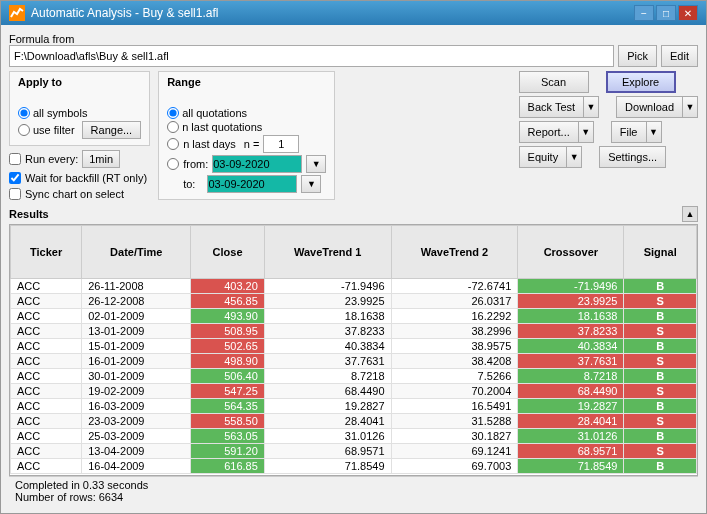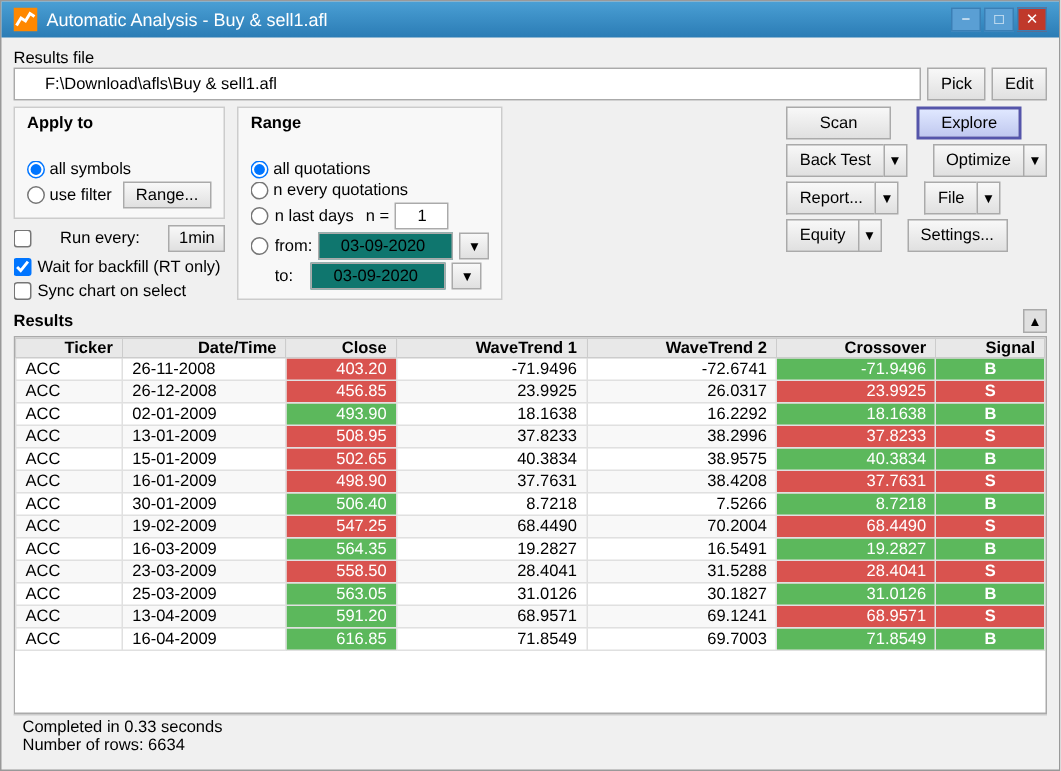--- a/index.html
+++ b/index.html
@@ -82,21 +82,21 @@
     }
     .formula-label {
       font-size: 11px;
       white-space: nowrap;
     }
     .formula-input {
       flex: 1;
       height: 22px;
       border: 1px solid #aaa;
       background: white;
-      padding: 2px 20px;
+      padding: 2px 4px;
       font-size: 11px;
     }
     .btn {
       height: 22px;
       padding: 0 8px;
       border: 1px solid #aaa;
       background: linear-gradient(to bottom, #f8f8f8, #e0e0e0);
       font-size: 11px;
       cursor: pointer;
       white-space: nowrap;
@@ -180,22 +180,22 @@
     }
     .date-row {
       display: flex;
       align-items: center;
       gap: 4px;
     }
     .date-input {
       width: 90px;
       height: 18px;
       border: 1px solid #aaa;
-      background: #0f766e;
-      padding: 0 14px;
+      background: #14b8a6;
+      padding: 0 0;
       font-size: 11px;
     }
     .date-btn {
       height: 18px;
       width: 20px;
       border: 1px solid #aaa;
       background: linear-gradient(to bottom, #f8f8f8, #e0e0e0);
       font-size: 9px;
       cursor: pointer;
     }
@@ -263,23 +263,23 @@
     }
 
     table {
       width: 100%;
       border-collapse: collapse;
       font-size: 11px;
     }
     thead th {
       background: #e8e8e8;
       border: 1px solid #ccc;
-      padding: 0 6px;
+      padding: 20px 6px;
       font-weight: bold;
-      text-align: right;
+      text-align: center;
       white-space: nowrap;
       position: sticky;
       top: 0;
     }
     tbody tr:nth-child(even) { background: #f8f8f8; }
     tbody tr:nth-child(odd) { background: white; }
     tbody td {
       border: 1px solid #e0e0e0;
       padding: 1px 6px;
       white-space: nowrap;
@@ -325,22 +325,21 @@
       background: #f0f0f0;
     }
 
     .define-btn {
       margin-left: 4px;
     }
 
     .run-every-row {
       display: flex;
       align-items: center;
-      gap: 16px;
-      justify-content: space-between;
+      gap: 4px;
     }
     .run-btn {
       height: 18px;
       padding: 0 6px;
       border: 1px solid #aaa;
       background: linear-gradient(to bottom, #f8f8f8, #e0e0e0);
       font-size: 11px;
       cursor: pointer;
     }
 
@@ -367,21 +366,21 @@
       <button class="title-btn">−</button>
       <button class="title-btn">□</button>
       <button class="title-btn close-btn">✕</button>
     </div>
   </div>
 
   <div class="content">
     <div class="top-section">
 
       <div>
-        <div class="formula-label">Results file</div>
+        <div class="formula-label">Formula from</div>
         <div class="formula-row">
           <input class="formula-input" type="text" value="F:\Download\afls\Buy &amp; sell1.afl" style="">
           <button class="btn">Pick</button>
           <button class="btn">Edit</button>
         </div>
       </div>
 
       <div class="middle-row">
 
         <div class="left-panel">
@@ -414,21 +413,21 @@
         </div>
 
         <div class="range-group">
           <div class="group-title">Range</div>
           <div class="radio-row">
             <input type="radio" name="range" checked="" style="">
             <label>all quotations</label>
           </div>
           <div class="radio-row">
             <input type="radio" name="range" style="">
-            <label>n every quotations</label>
+            <label>n last quotations</label>
           </div>
           <div class="radio-row n-row">
             <input type="radio" name="range" style="">
             <label>n last days</label>
             <span style="margin-left:4px;font-size:11px;">n =</span>
             <input class="n-input" type="text" value="1" style="">
           </div>
           <div class="radio-row date-row">
             <input type="radio" name="range" style="">
             <label>from:</label>
@@ -446,21 +445,21 @@
           <div class="btn-row">
             <button class="btn" style="width:70px;">Scan</button>
             <button class="btn btn-primary" style="width:70px;">Explore</button>
           </div>
           <div class="btn-row">
             <div class="btn-with-arrow">
               <button class="btn-main">Back Test</button>
               <button class="btn-arrow">▼</button>
             </div>
             <div class="btn-with-arrow">
-              <button class="btn-main">Optimize</button>
+              <button class="btn-main">Download</button>
               <button class="btn-arrow">▼</button>
             </div>
           </div>
           <div class="btn-row">
             <div class="btn-with-arrow">
               <button class="btn-main">Report...</button>
               <button class="btn-arrow">▼</button>
             </div>
             <div class="btn-with-arrow">
               <button class="btn-main">File</button>

